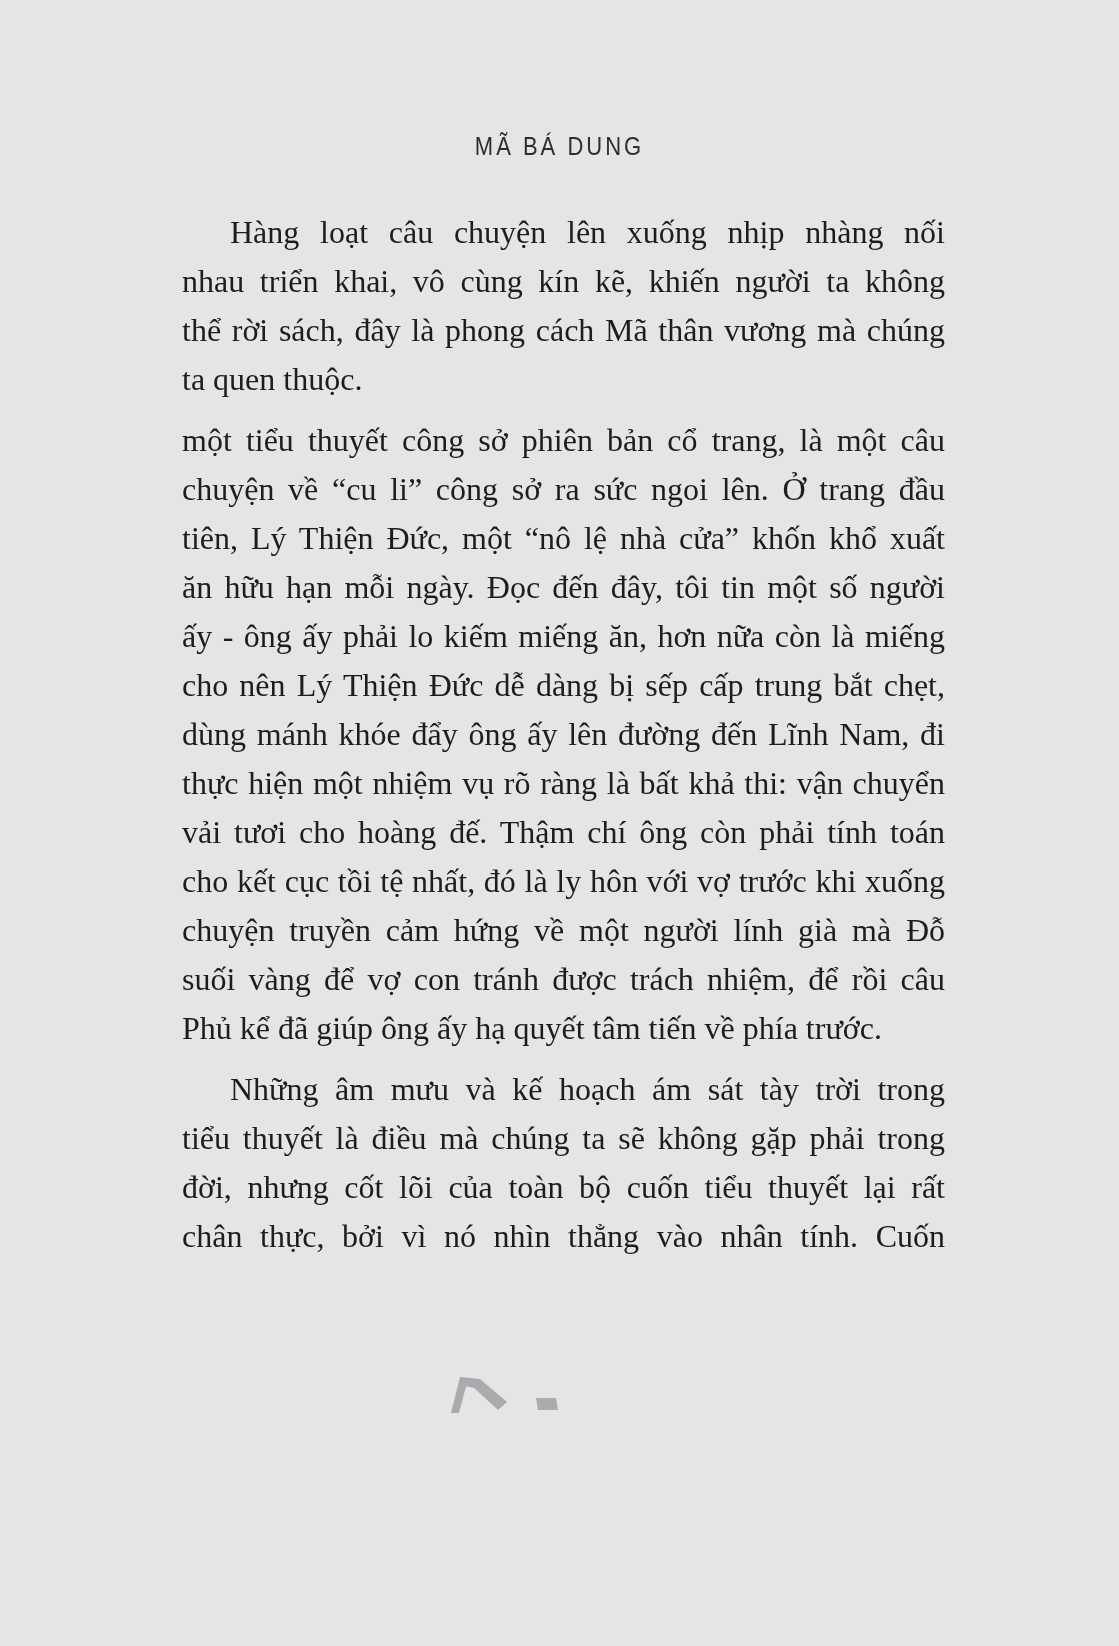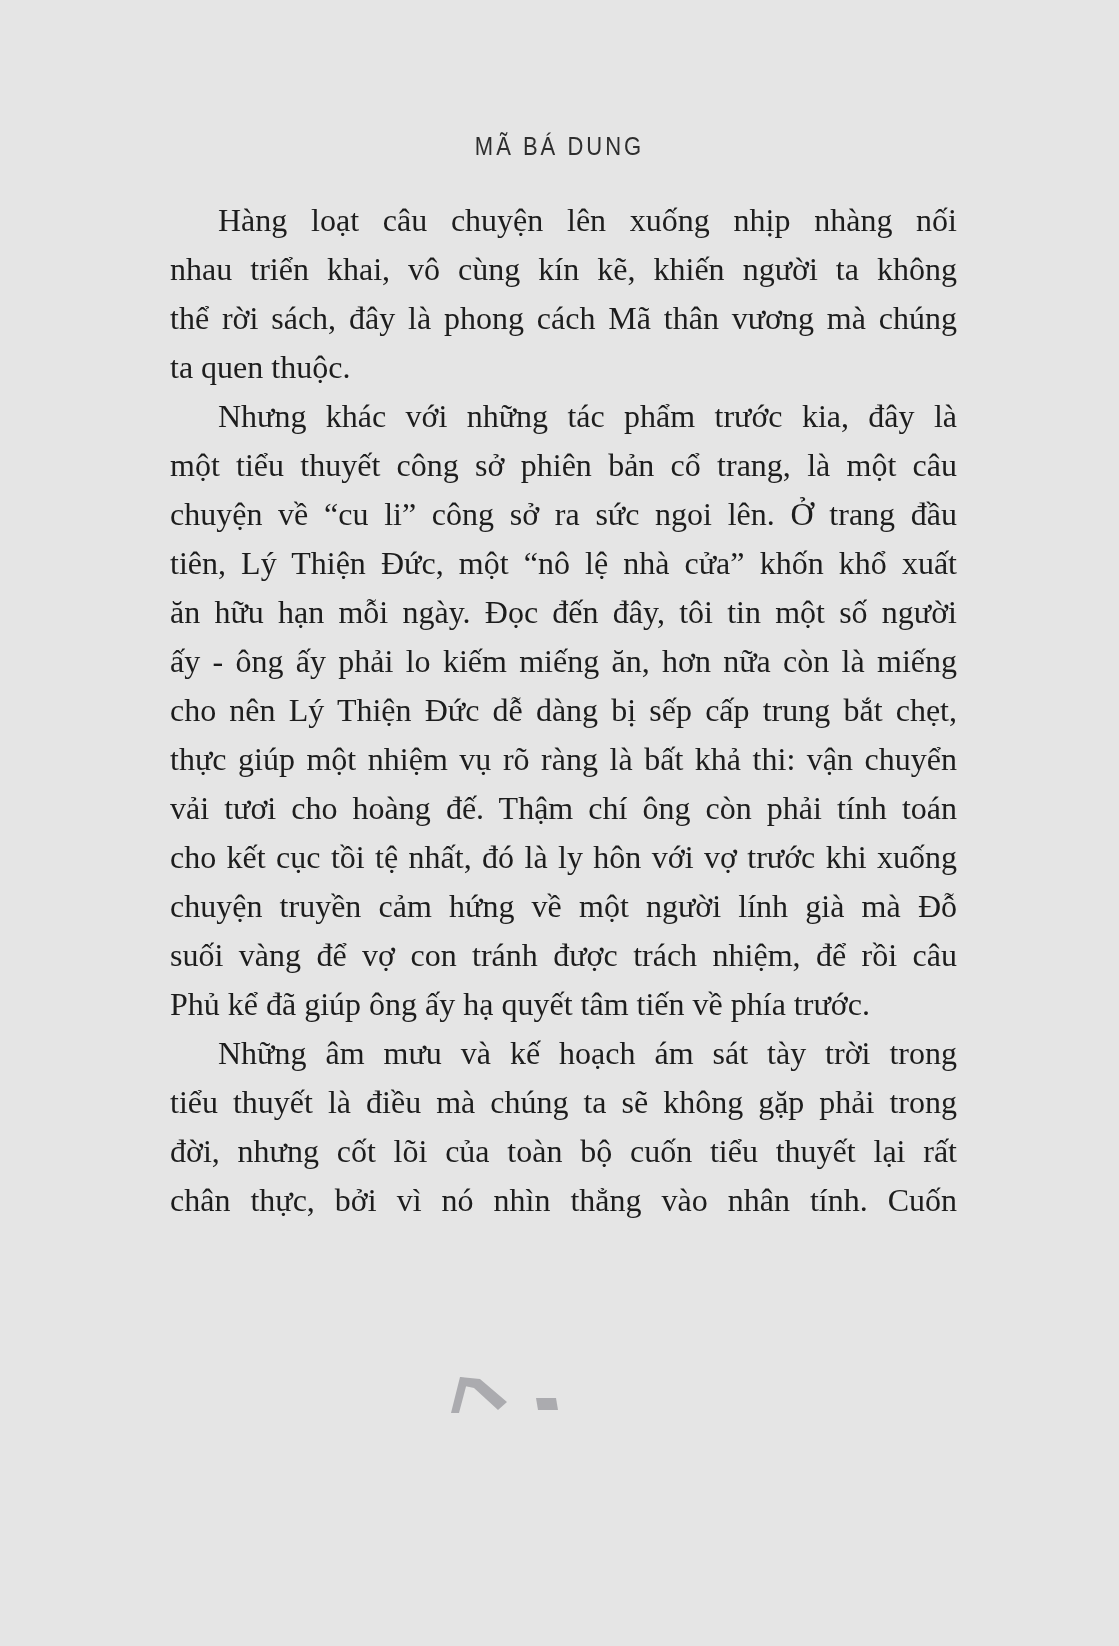--- a/index.html
+++ b/index.html
@@ -35,21 +35,21 @@
   }
   .body-text {
     position: absolute;
     top: 196px;
     left: 170px;
     width: 787px;
     font-size: 32px;
     line-height: 49px;
     z-index: 2;
   }
-  .paragraph { margin: 0; }
+  .paragraph { margin: 12px; }
   .line {
     text-align: justify;
     text-align-last: justify;
     white-space: normal;
   }
   .line.first { text-indent: 48px; }
   .line.last  { text-align-last: left; }
   .watermark {
     position: absolute;
     left: 446px;
@@ -72,28 +72,28 @@
   </svg>
 
   <div class="body-text">
       <div class="paragraph">
         <div class="line first">Hàng loạt câu chuyện lên xuống nhịp nhàng nối</div>
         <div class="line">nhau triển khai, vô cùng kín kẽ, khiến người ta không</div>
         <div class="line">thể rời sách, đây là phong cách Mã thân vương mà chúng</div>
         <div class="line last">ta quen thuộc.</div>
       </div>
       <div class="paragraph">
-        <div class="line first">Nhưng khác với những tác phẩm trước kia, đây là</div>
         <div class="line">một tiểu thuyết công sở phiên bản cổ trang, là một câu</div>
         <div class="line">chuyện về “cu li” công sở ra sức ngoi lên. Ở trang đầu</div>
         <div class="line">tiên, Lý Thiện Đức, một “nô lệ nhà cửa” khốn khổ xuất</div>
         <div class="line">ăn hữu hạn mỗi ngày. Đọc đến đây, tôi tin một số người</div>
         <div class="line">ấy - ông ấy phải lo kiếm miếng ăn, hơn nữa còn là miếng</div>
         <div class="line">cho nên Lý Thiện Đức dễ dàng bị sếp cấp trung bắt chẹt,</div>
-        <div class="line">thực giúp một nhiệm vụ rõ ràng là bất khả thi: vận chuyển</div>
+        <div class="line">dùng mánh khóe đẩy ông ấy lên đường đến Lĩnh Nam, đi</div>
+        <div class="line">thực hiện một nhiệm vụ rõ ràng là bất khả thi: vận chuyển</div>
         <div class="line">vải tươi cho hoàng đế. Thậm chí ông còn phải tính toán</div>
         <div class="line">cho kết cục tồi tệ nhất, đó là ly hôn với vợ trước khi xuống</div>
         <div class="line">chuyện truyền cảm hứng về một người lính già mà Đỗ</div>
         <div class="line">suối vàng để vợ con tránh được trách nhiệm, để rồi câu</div>
         <div class="line last">Phủ kể đã giúp ông ấy hạ quyết tâm tiến về phía trước.</div>
       </div>
       <div class="paragraph">
         <div class="line first">Những âm mưu và kế hoạch ám sát tày trời trong</div>
         <div class="line">tiểu thuyết là điều mà chúng ta sẽ không gặp phải trong</div>
         <div class="line">đời, nhưng cốt lõi của toàn bộ cuốn tiểu thuyết lại rất</div>

